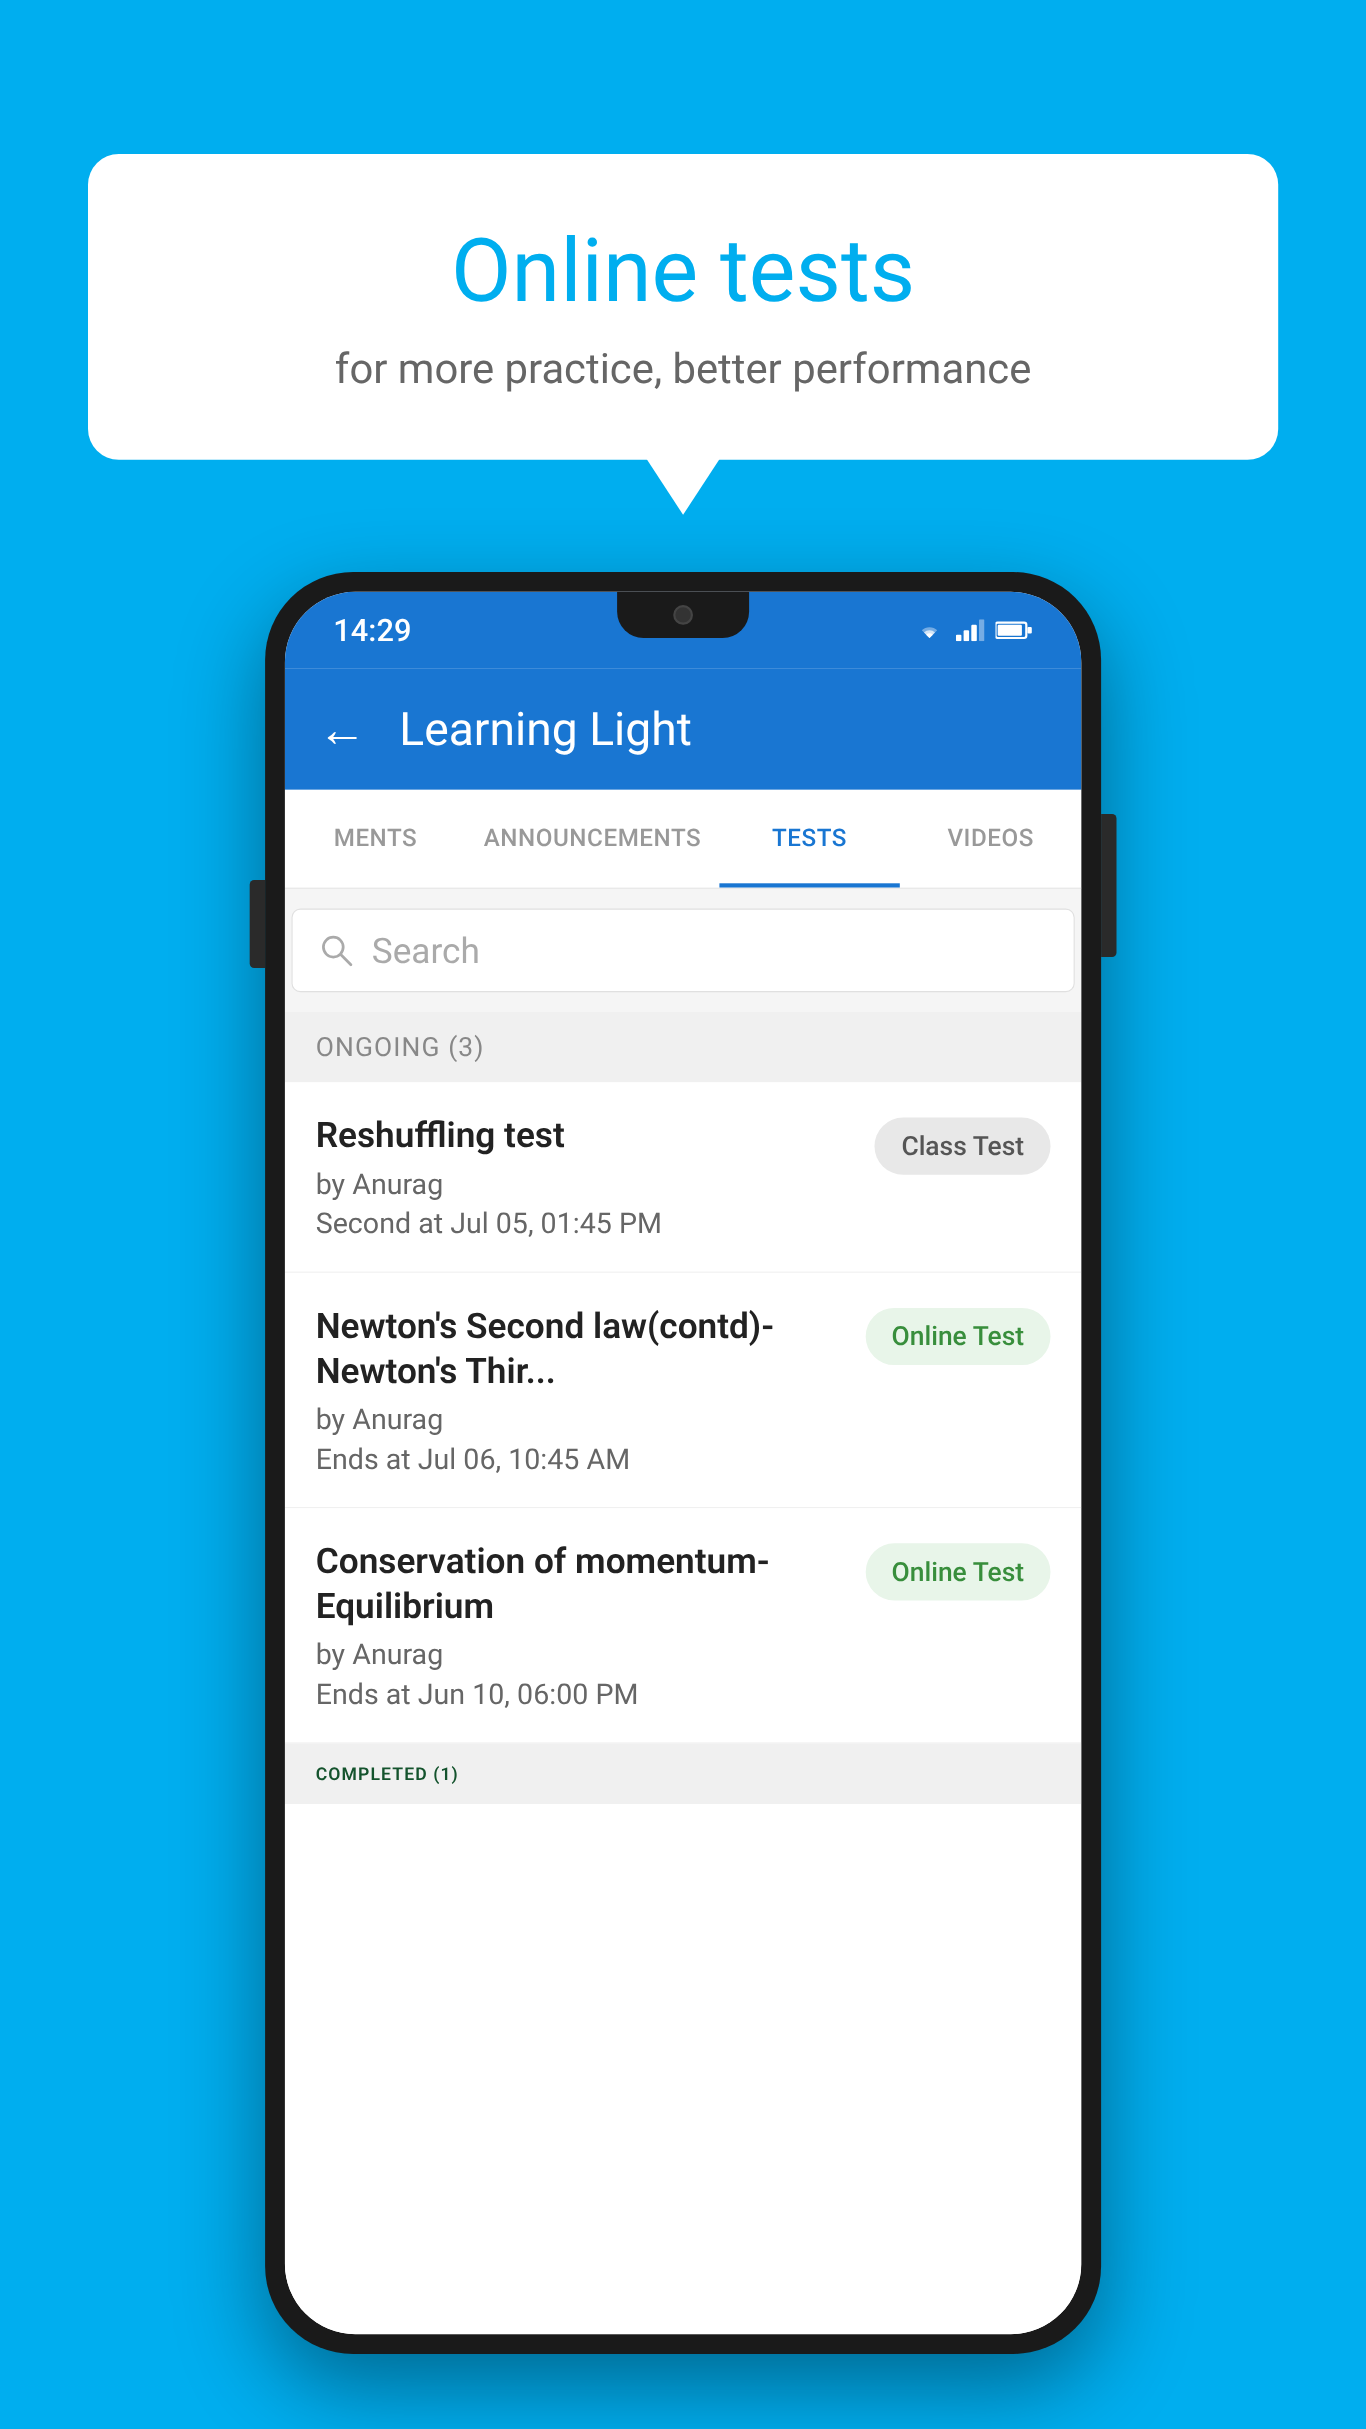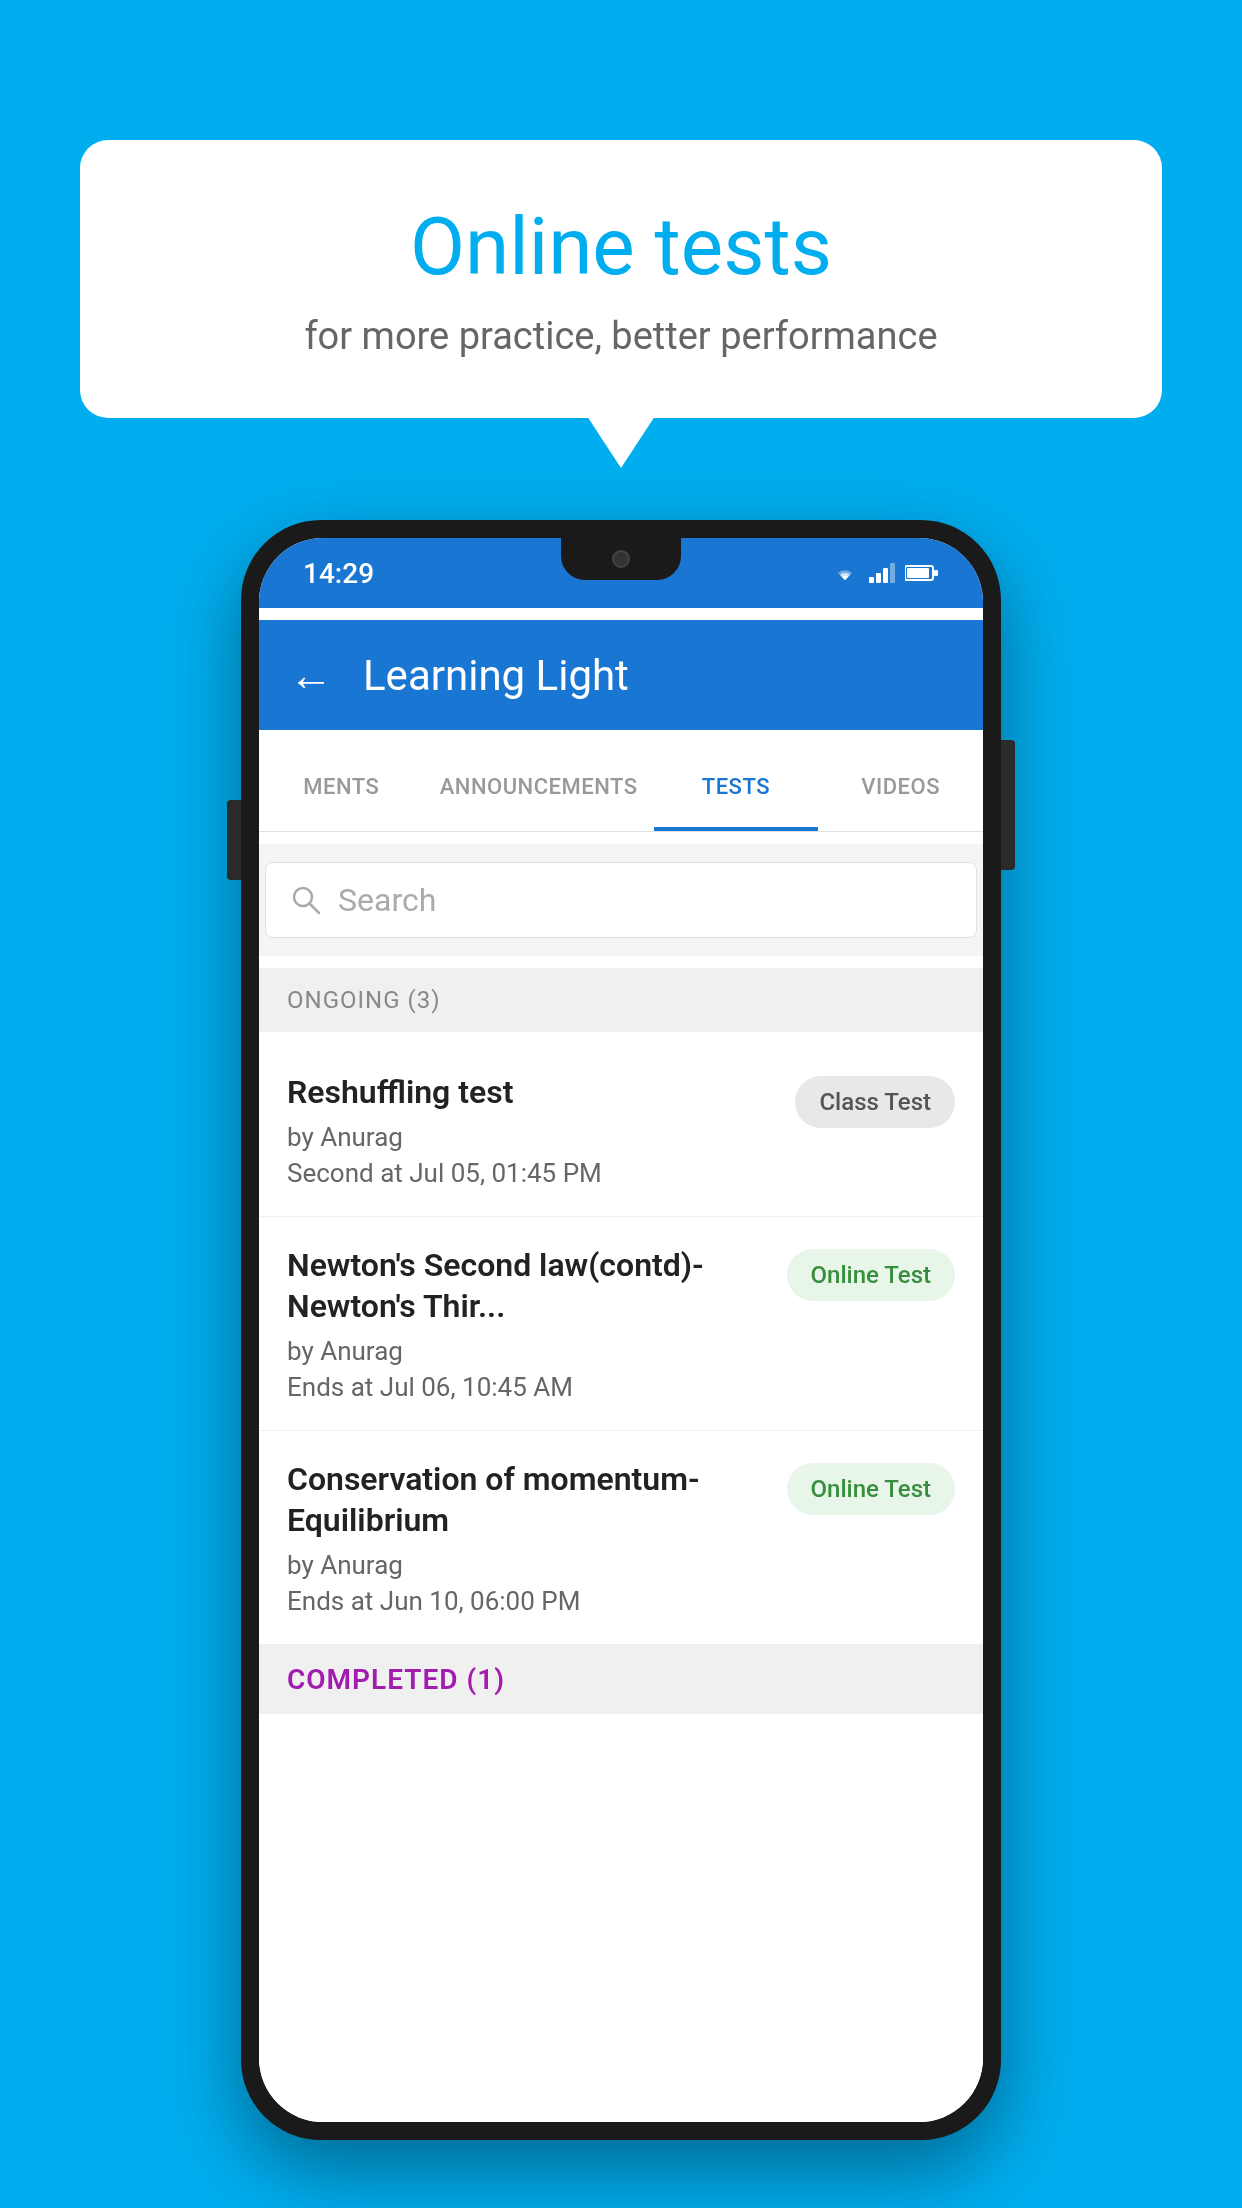--- a/index.html
+++ b/index.html
@@ -100,21 +100,20 @@
     }
 
     .phone-screen {
       width: 100%;
       height: 100%;
       background: white;
       border-radius: 64px;
       overflow: hidden;
       display: flex;
       flex-direction: column;
-      gap: 12px;
     }
 
     
     .status-bar {
       background: #1976D2;
       height: 70px;
       display: flex;
       align-items: center;
       justify-content: space-between;
       padding: 0 44px;
@@ -308,22 +307,22 @@
 
     .badge-online {
       background: #e8f5e9;
       color: #388e3c;
     }
 
     
     .completed-header {
       background: #f0f0f0;
       padding: 18px 28px;
-      font-size: 28px;
-      color: #a21caf;
+      font-size: 16px;
+      color: #14532d;
       font-weight: 600;
       letter-spacing: 1px;
     }
   </style>
 </head>
 <body>
 
 <div style="position:absolute;inset:0;background:#00AEEF;"></div>
 
 <div class="speech-bubble-container">

